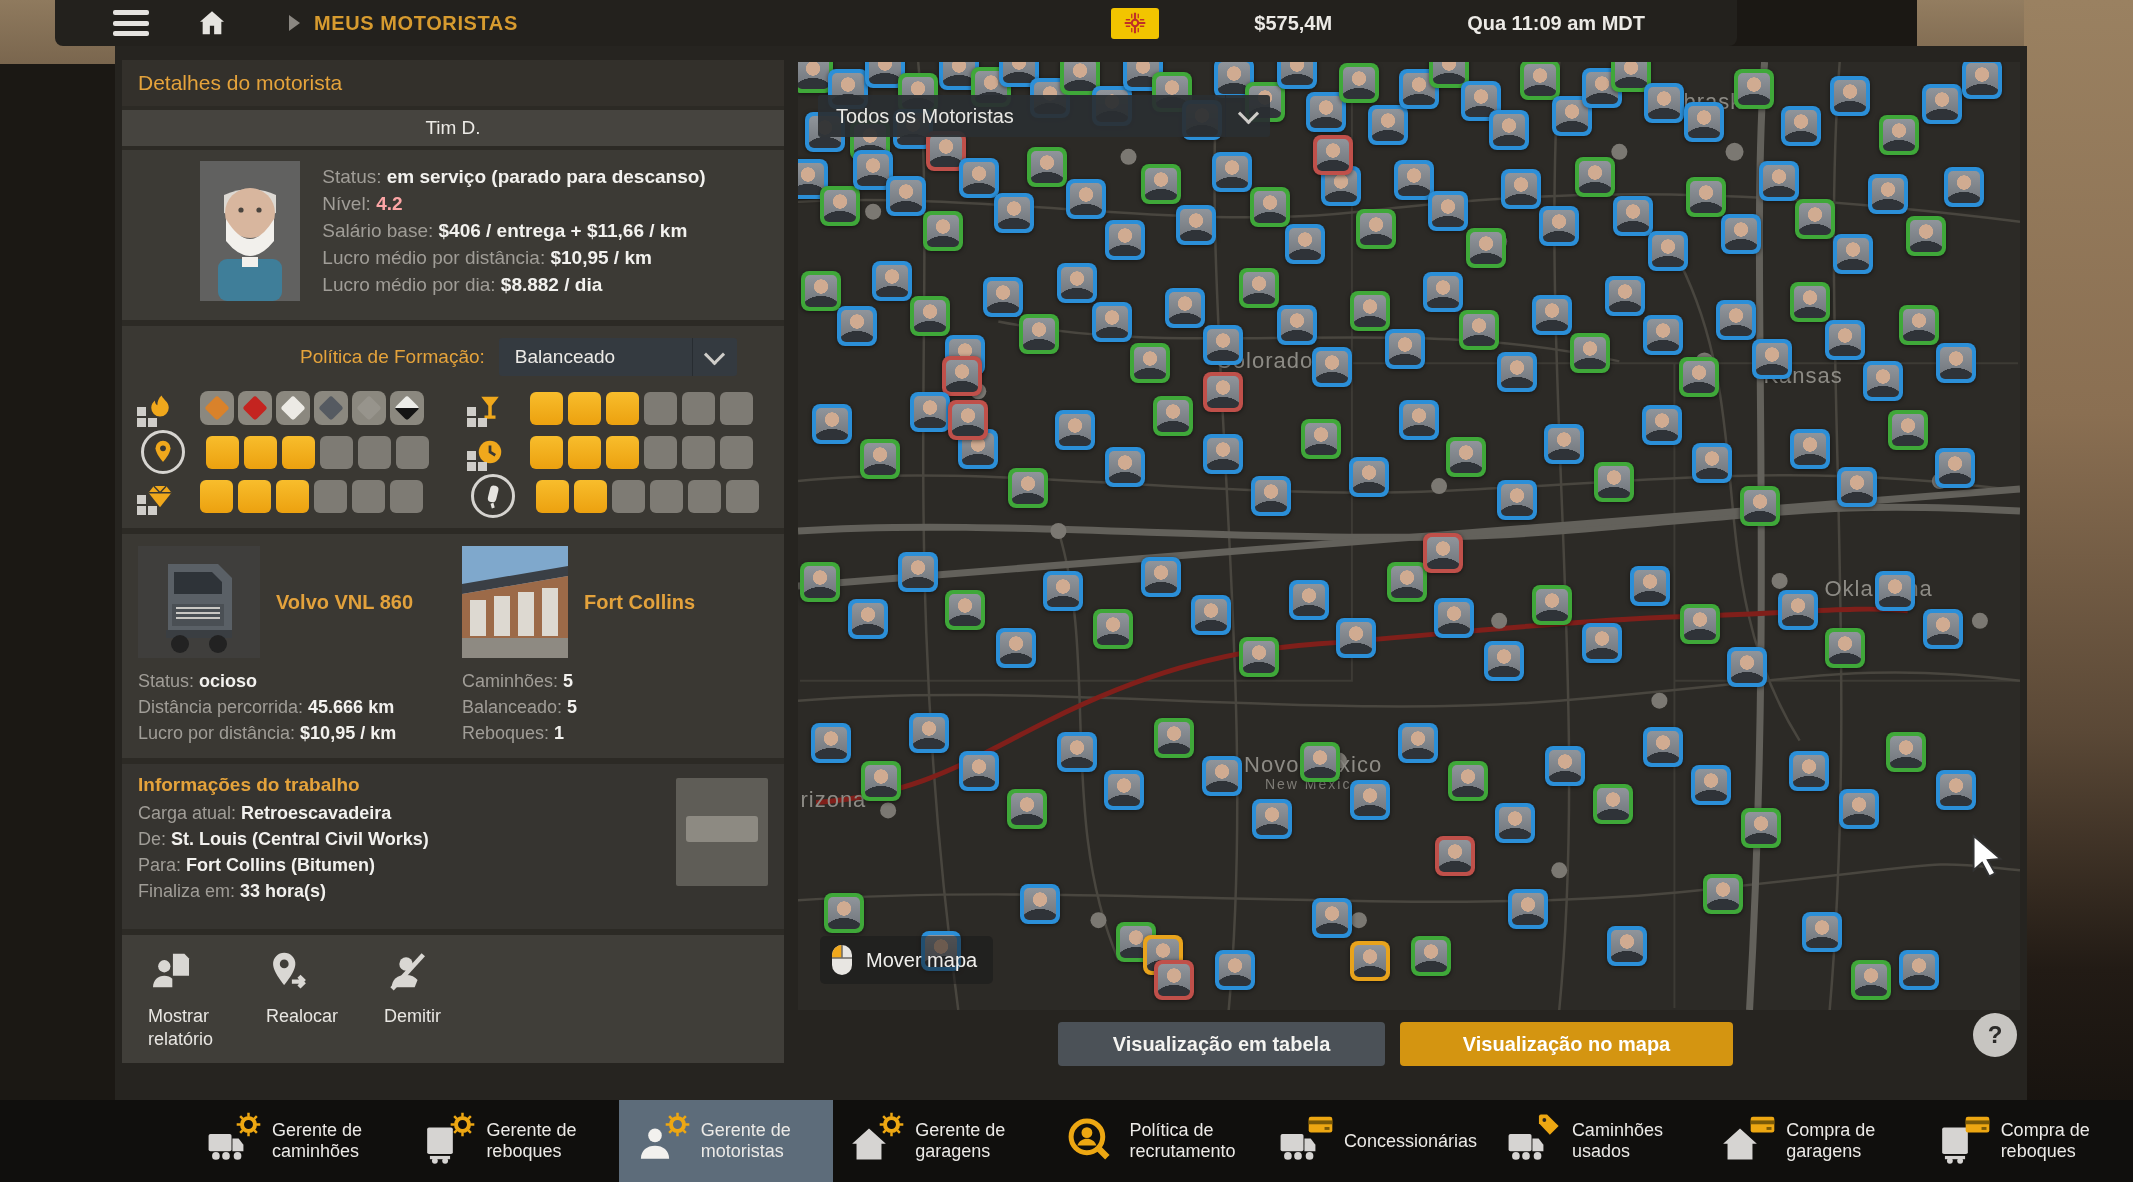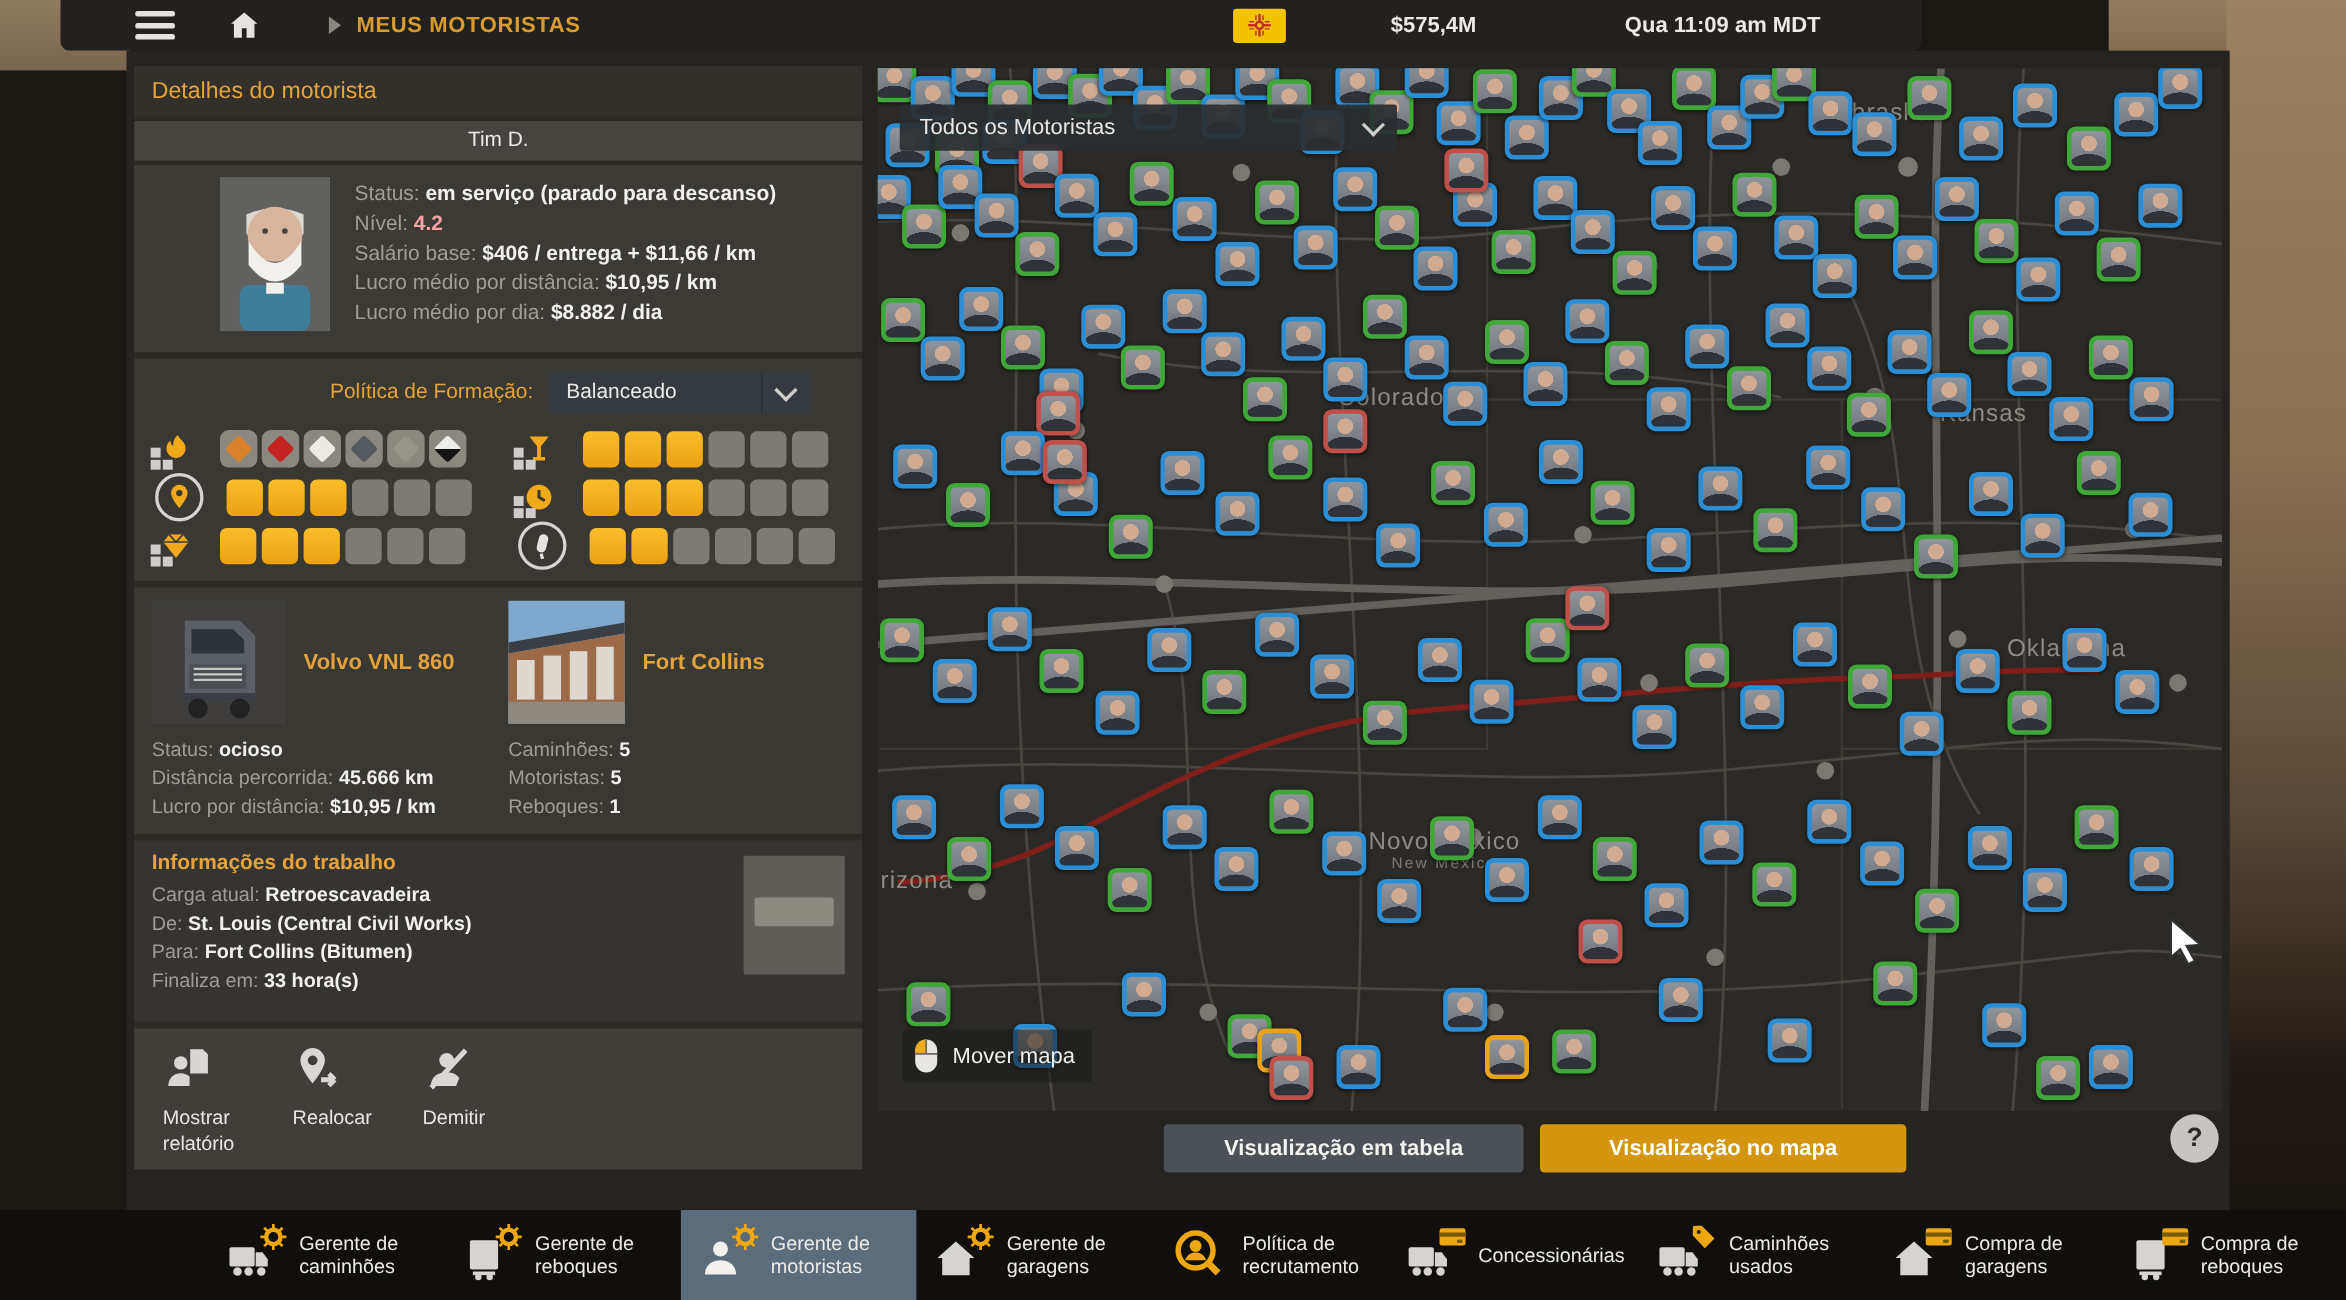--- a/index.html
+++ b/index.html
@@ -7,21 +7,21 @@
        font-family:"Liberation Sans",sans-serif;color:#ecebe8;background:#1b1814;}
   
   .amb-tl{position:absolute;left:0;top:0;width:118px;height:64px;background:linear-gradient(#8f7a5e,#7a664e);}
   .amb-tr{position:absolute;left:1917px;top:0;width:110px;height:64px;background:linear-gradient(#937d60,#7d684f);}
   .amb-r{position:absolute;left:2024px;top:0;width:109px;height:1182px;
          background:linear-gradient(180deg,#9a8161 0%,#8a6f52 35%,#5a4836 62%,#221b15 82%,#120f0c 100%);}
   .backdrop{position:absolute;left:115px;top:46px;width:1912px;height:1054px;background:#262420;}
 
   
   .topbar{position:absolute;left:55px;top:0;width:1682px;height:46px;background:#23211d;
-          border-radius:0 0 8px 8px;display:flex;align-items:center;z-index:30;padding-left:10px;}
+          border-radius:0 0 8px 8px;display:flex;align-items:center;z-index:30;}
   .hamburger{width:36px;height:26px;margin-left:58px;display:flex;flex-direction:column;justify-content:space-between;cursor:pointer;}
   .hamburger span{display:block;height:5px;background:#e5e3df;border-radius:2px;}
   .home-btn{margin-left:44px;width:38px;height:32px;color:#e5e3df;}
   .home-btn svg{width:100%;height:100%;fill:currentColor;}
   .crumb-caret{margin-left:58px;width:0;height:0;border-left:11px solid #8a8781;border-top:8px solid transparent;border-bottom:8px solid transparent;}
   .crumb{margin-left:14px;color:#d79b2f;font-weight:bold;font-size:20px;letter-spacing:.6px;}
   .topbar .spacer{flex:1;}
   .flag{width:48px;height:31px;background:#f2c400;border-radius:3px;display:flex;align-items:center;justify-content:center;}
   .flag svg{width:26px;height:26px;}
   .money{margin-left:95px;font-size:20px;font-weight:bold;color:#eceae6;}
@@ -410,21 +410,21 @@
                 <rect x="56" y="46" width="16" height="44"></rect>
                   <rect x="80" y="42" width="16" height="48"></rect>
               </g>
               <rect x="0" y="92" width="106" height="20" fill="#8e8a82"></rect>
             </svg>
           </div>
           <div class="veh-name">Fort Collins</div>
         </div>
         <div class="veh-lines">
             <div class="line"><span class="lbl">Caminhões: </span><span class="val">5</span></div>
-            <div class="line"><span class="lbl">Motoristas: </span><span class="val">5</span></div>
+            <div class="line"><span class="lbl">Balanceado: </span><span class="val">5</span></div>
             <div class="line"><span class="lbl">Reboques: </span><span class="val">1</span></div>
           </div>
       </div>
     </div>
 
     <div class="p-job">
       <div class="job-title">Informações do trabalho</div>
       <div class="job-lines">
           <div class="line"><span class="lbl">Carga atual: </span><span class="val">Retroescavadeira</span></div>
           <div class="line"><span class="lbl">De: </span><span class="val">St. Louis (Central Civil Works)</span></div>

